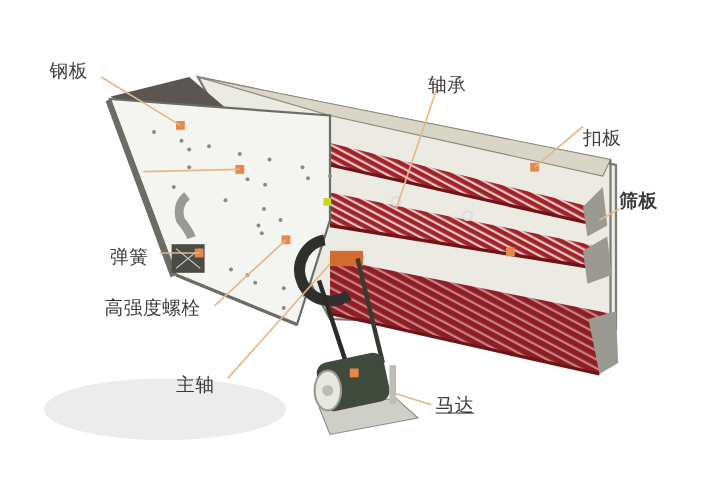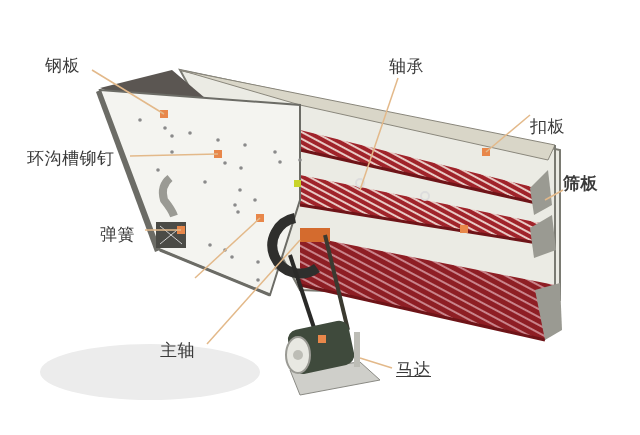--- a/index.html
+++ b/index.html
@@ -127,20 +127,20 @@
       <line x1="195" y1="278" x2="260" y2="218"></line>
       <line x1="207" y1="344" x2="300" y2="240"></line>
       <line x1="398" y1="78" x2="360" y2="190"></line>
       <line x1="530" y1="115" x2="486" y2="152"></line>
       <line x1="563" y1="190" x2="545" y2="200"></line>
       <line x1="392" y1="368" x2="360" y2="358"></line>
     </g>
   </svg>
 
   <span class="label" style="left:45px;top:55px;">钢板</span>
-  <span class="label" style="left:27px;top:148px;">环沟槽铆钉</span>
   <span class="label" style="left:100px;top:224px;">弹簧</span>
+  <span class="label" style="left:95px;top:270px;">高强度螺栓</span>
   <span class="label" style="left:160px;top:340px;">主轴</span>
-  <span class="label" style="left:389px;top:56px;">轴承</span>
+  <span class="label" style="left:389px;top:68px;">轴承</span>
   <span class="label" style="left:530px;top:92px;margin-top:24px;">扣板</span>
   <span class="label" style="left:563px;top:173px;font-weight:bold;">筛板</span>
   <span class="label" style="left:396px;top:359px;text-decoration:underline;">马达</span>
 </div>
 
 </body></html>

